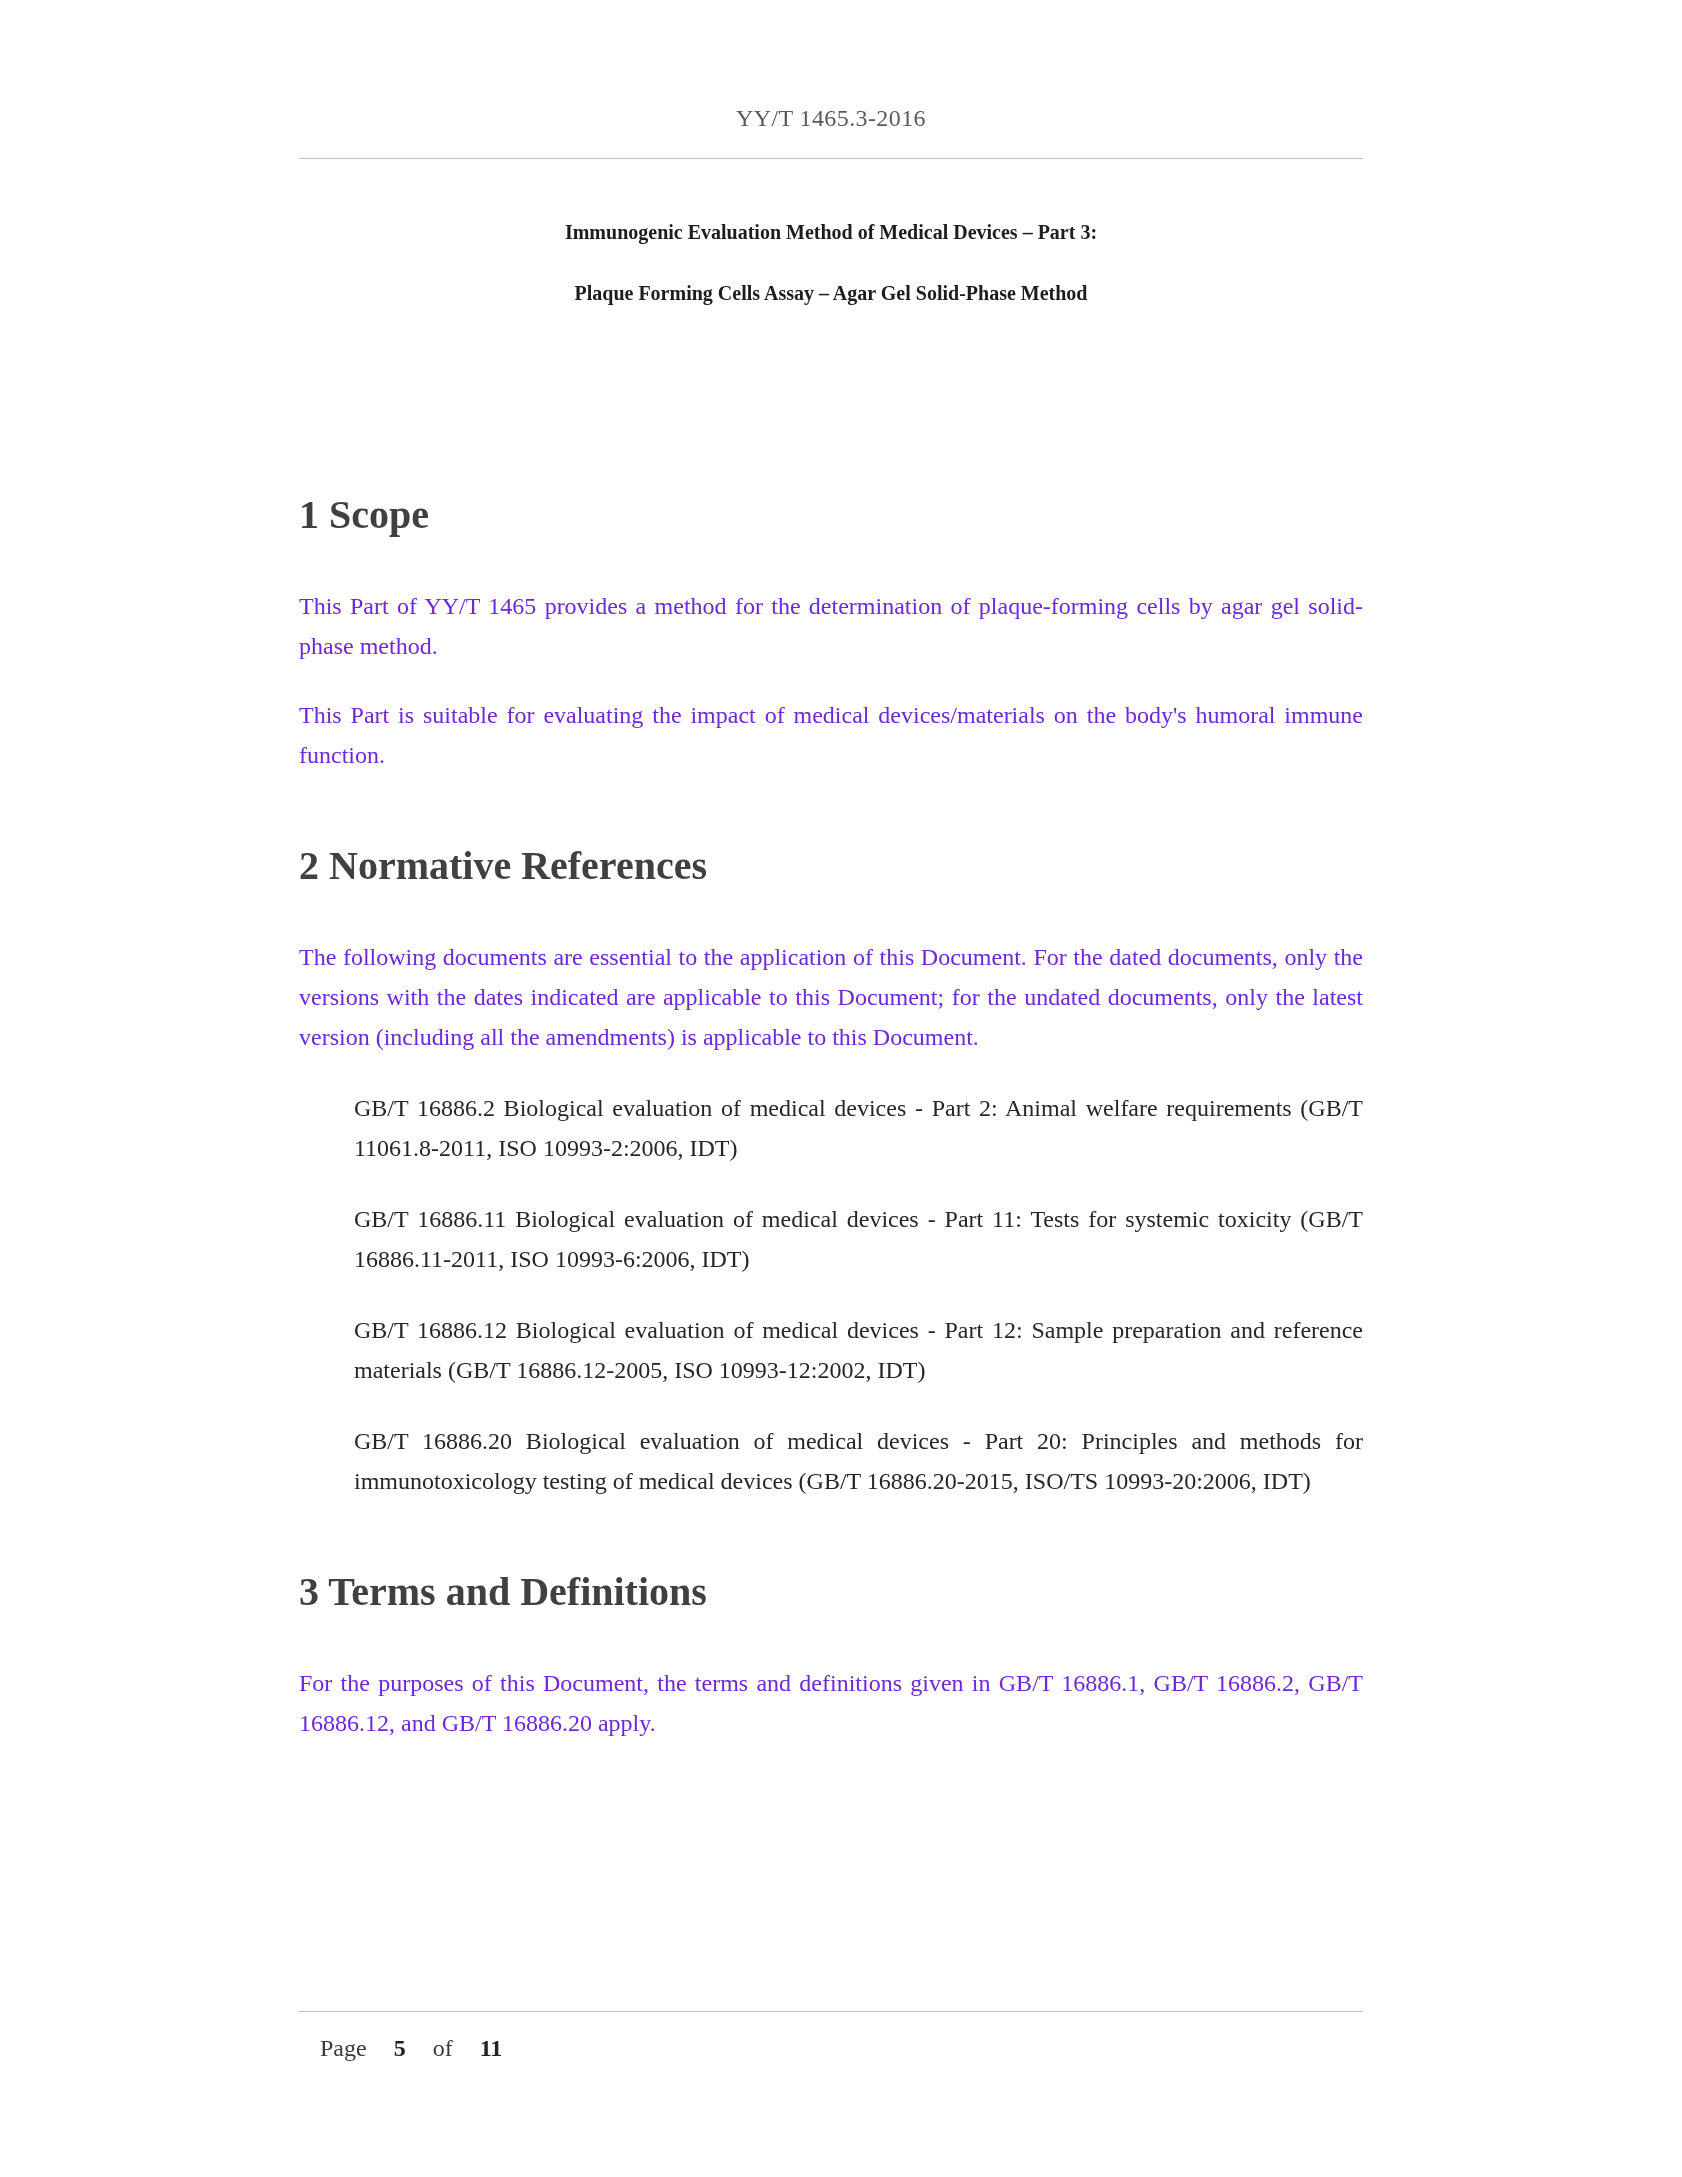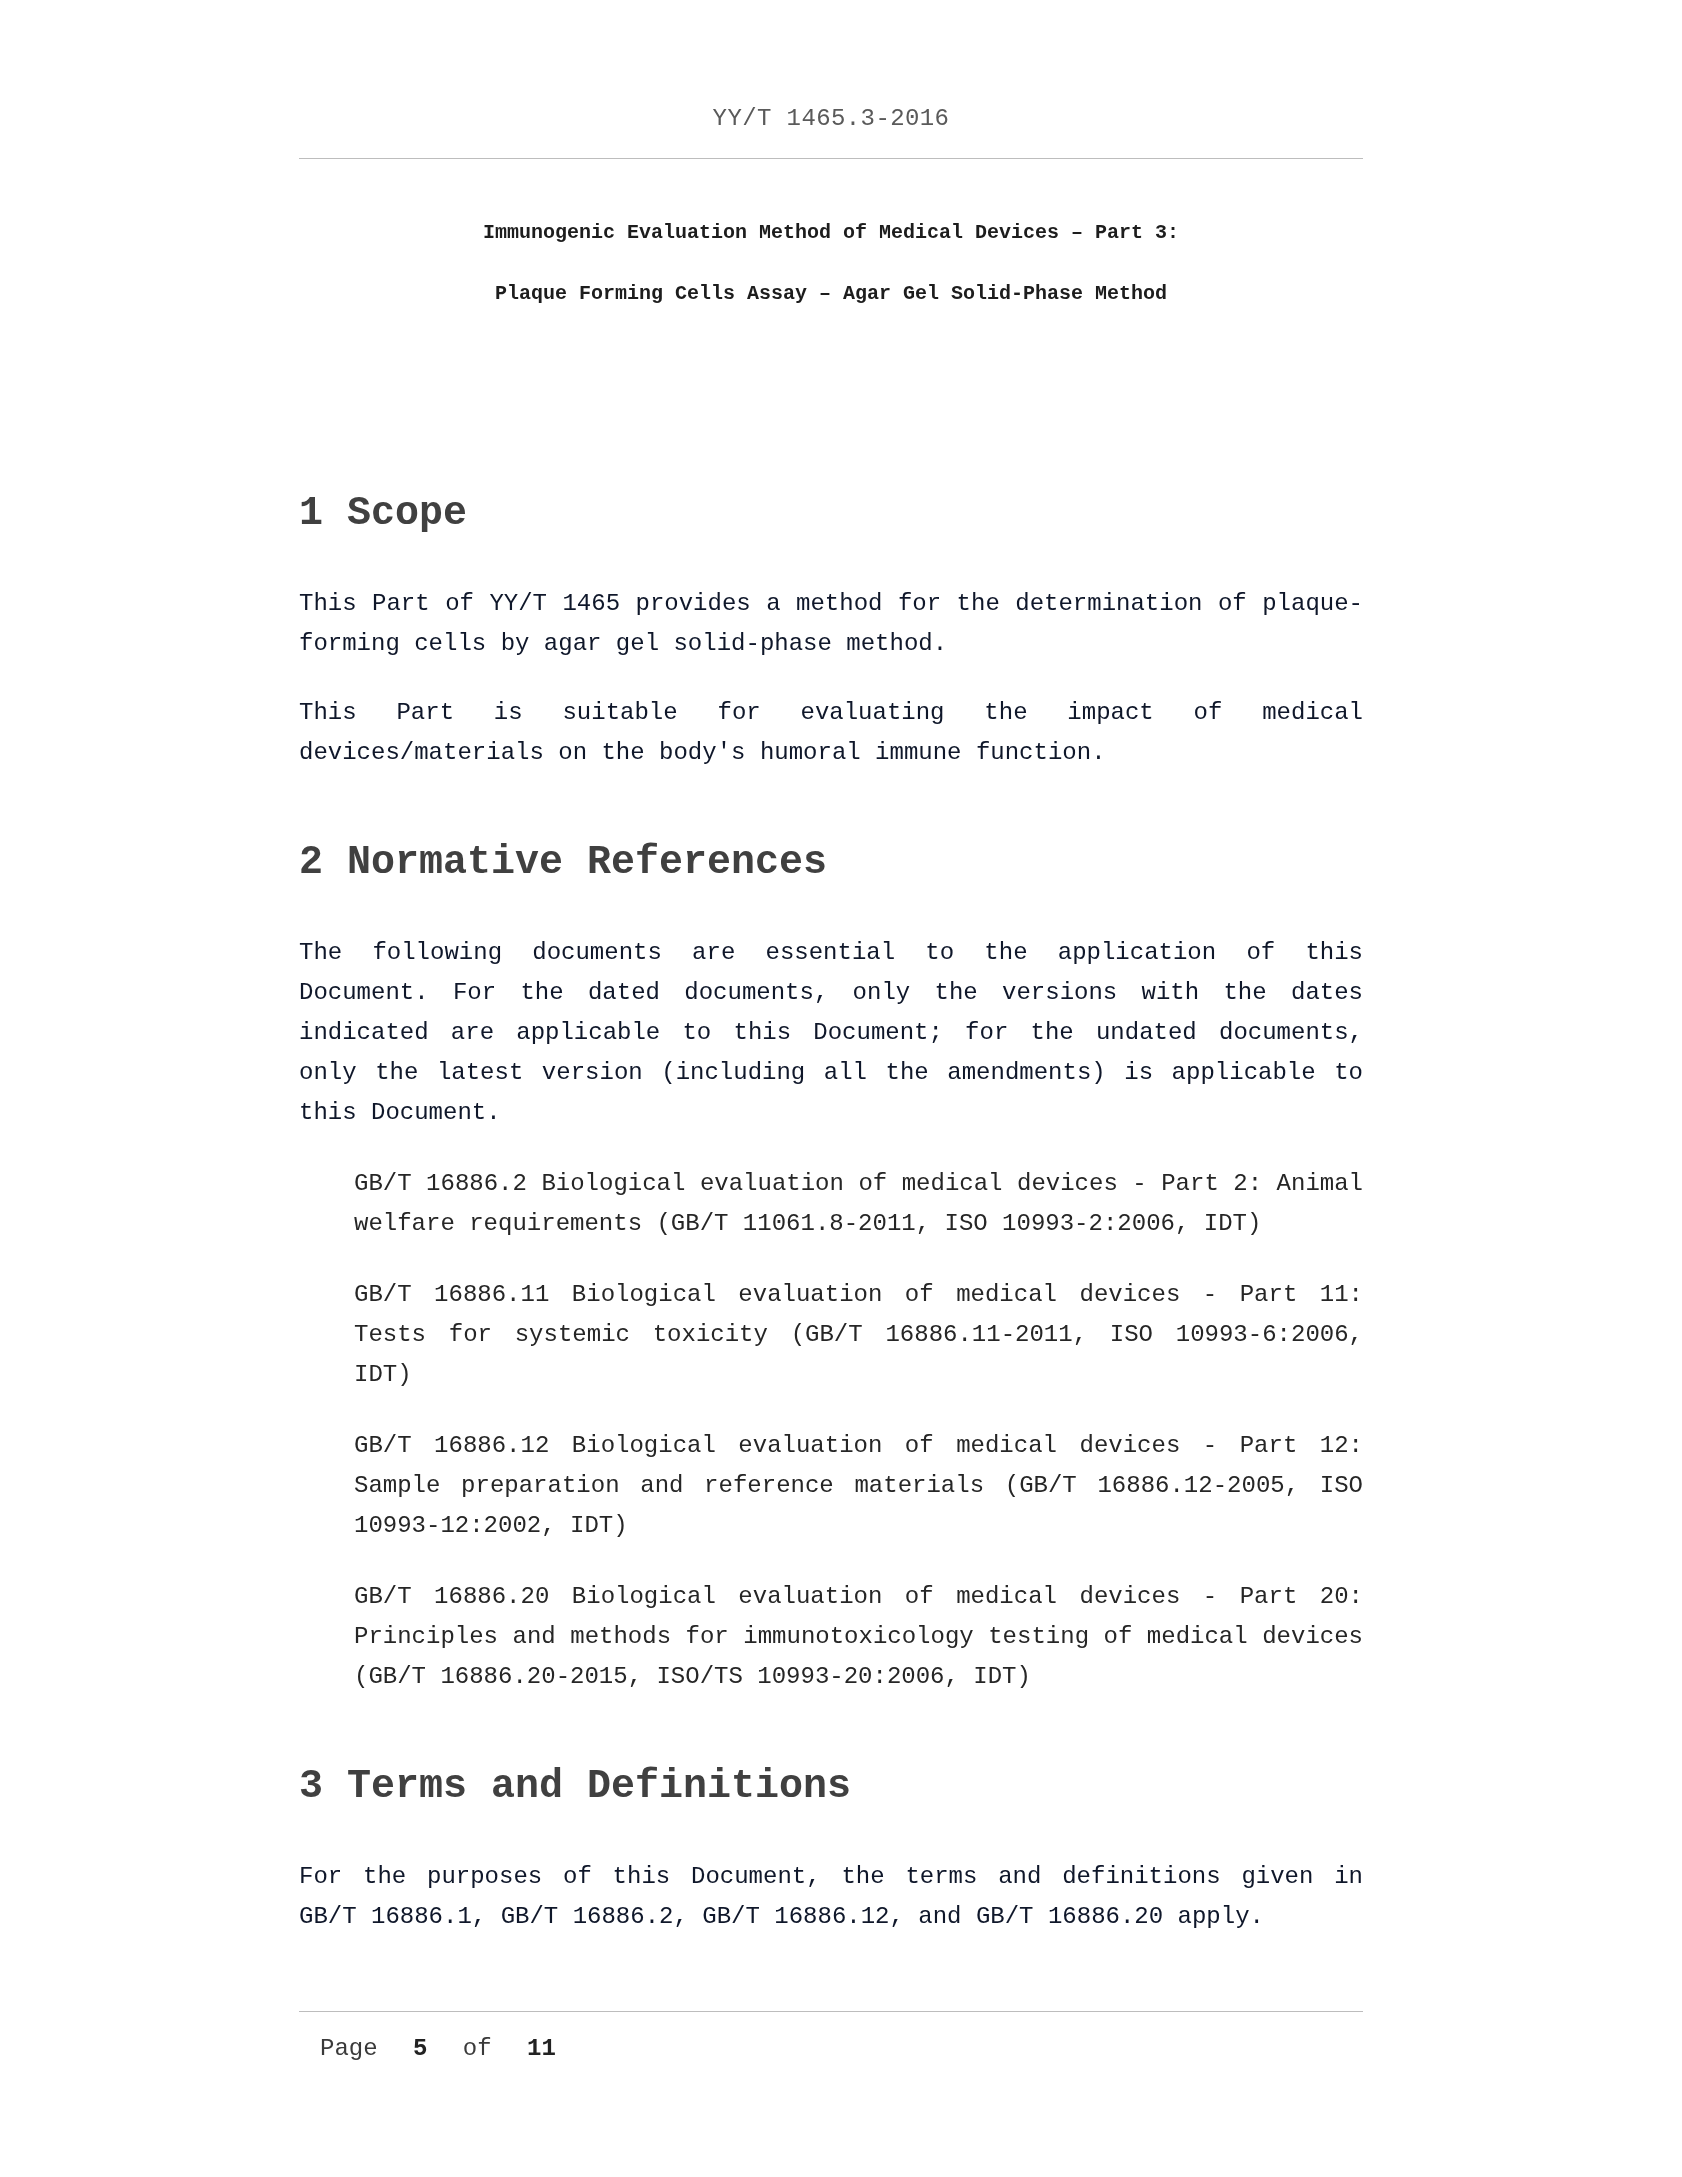--- a/index.html
+++ b/index.html
@@ -5,21 +5,21 @@
   html, body {
     margin: 0;
     padding: 0;
     background: #ffffff;
   }
   .page {
     position: relative;
     width: 1536px;
     height: 2177px;
     background: #ffffff;
-    font-family: Liberation Mono, monospace;
+    font-family: Liberation Serif, serif;
     color: #262626;
     box-sizing: border-box;
   }
   .content {
     position: absolute;
     left: 299px;
     width: 1064px;
     top: 0;
   }
   .doc-header {
@@ -54,21 +54,21 @@
   }
   .section-heading.first {
     margin-top: 186px;
   }
   .para {
     font-size: 24px;
     line-height: 40px;
     text-align: justify;
     margin: 0;
     margin-top: 48px;
-    color: #0f172a;
+    color: #6d28d9;
   }
   .para + .para {
     margin-top: 29px;
   }
   .ref-para {
     font-size: 24px;
     line-height: 40px;
     text-align: justify;
     margin: 31px 0 0 55px;
     color: #262626;

